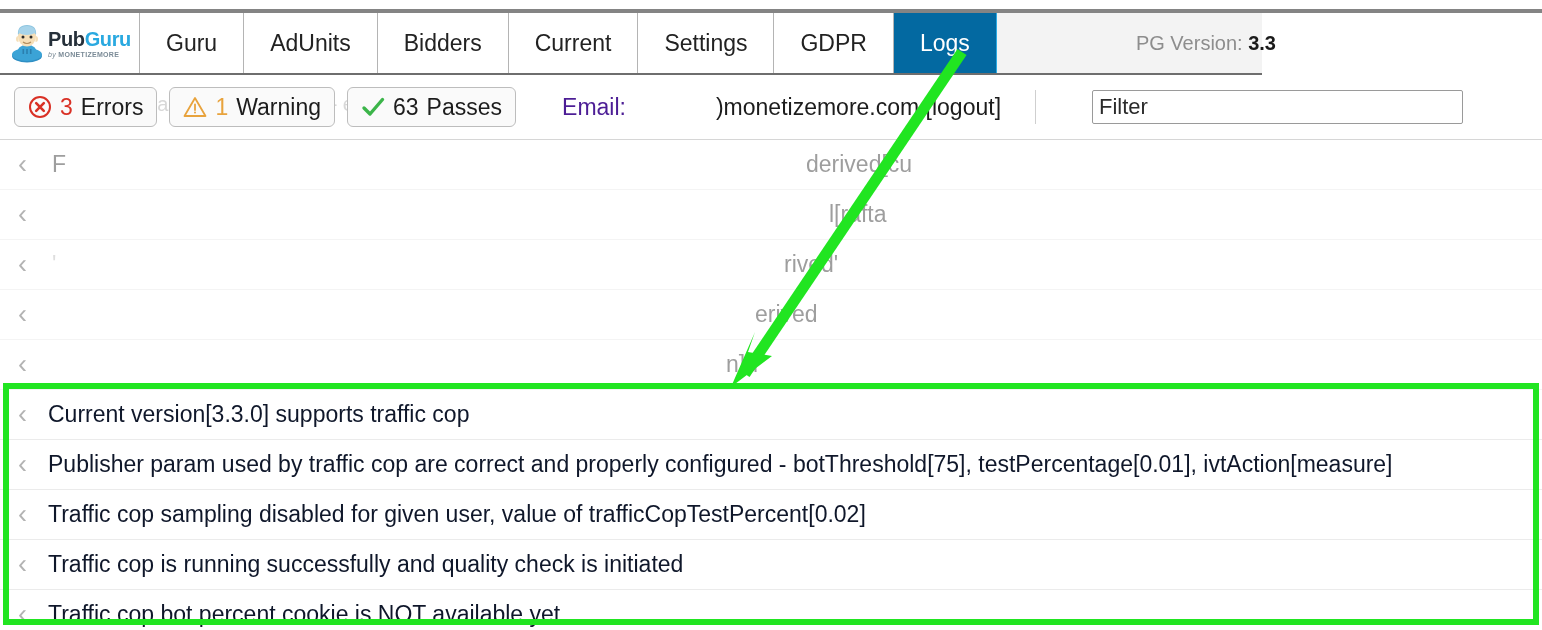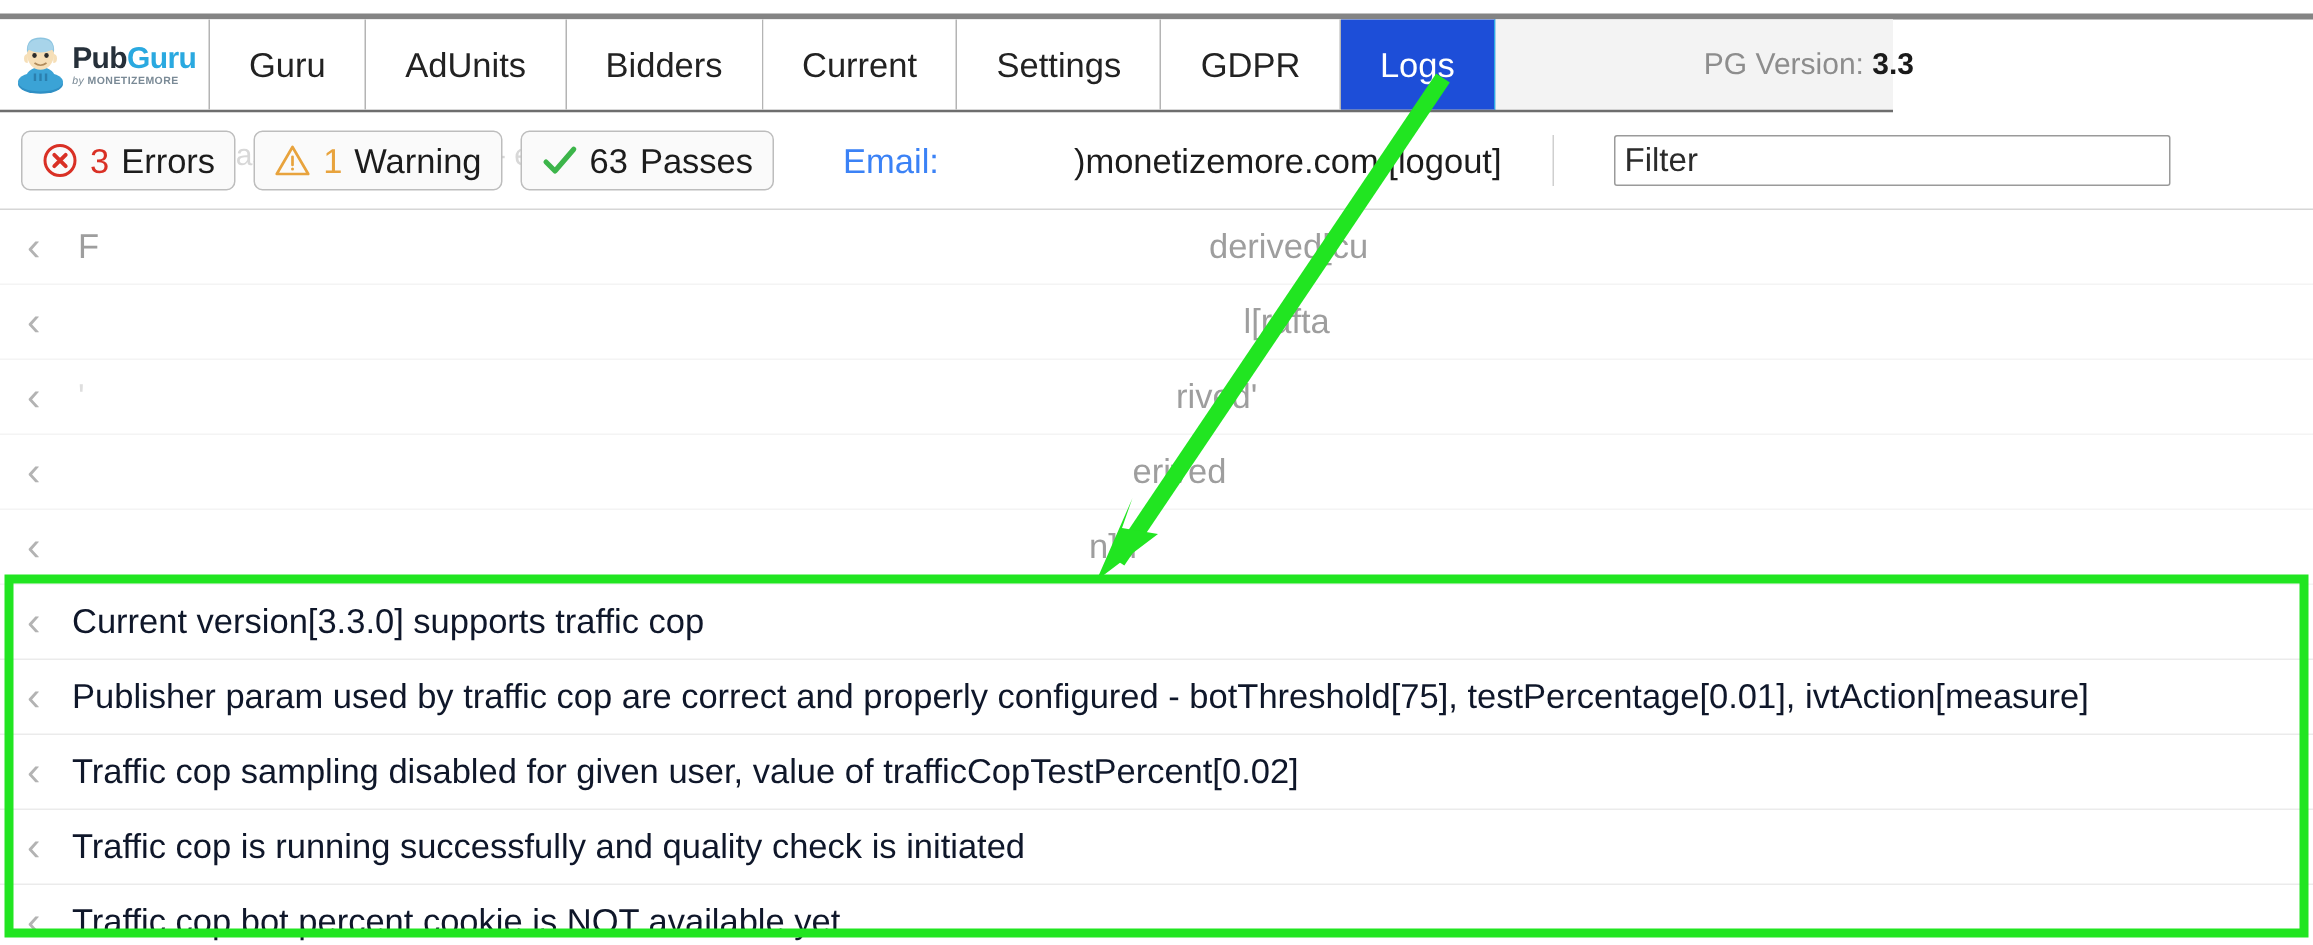--- a/index.html
+++ b/index.html
@@ -108,21 +108,21 @@
     display: flex;
     align-items: center;
     justify-content: center;
     padding: 0 26px;
     font-size: 23px;
     color: #222222;
     cursor: pointer;
     white-space: nowrap;
   }
   .nav-tab.active {
-    background: #1d4ed8;
+    background: #0369a1;
     color: #ffffff;
     border-right: 1px solid #2cabe3;
   }
   .nav-spacer {
     flex: 1 1 auto;
     background: #f3f3f3;
     display: flex;
     align-items: center;
     justify-content: flex-end;
     padding-right: 0px;
@@ -176,39 +176,39 @@
   }
   .badge .cnt-err { color: #d93025; }
   .badge .cnt-warn { color: #e8a33d; }
   .badge .cnt-pass { color: #1c1c1c; }
   .ico { width: 24px; height: 24px; flex: 0 0 auto; display:block; }
 
   .email-label {
     position: relative; z-index: 2;
     margin-left: 34px;
     font-size: 23px;
-    color: #3b82f6;
+    color: #4c1d95;
     white-space: nowrap;
   }
   .email-value {
     position: relative; z-index: 2;
     margin-left: 78px;
     font-size: 23px;
     color: #1c1c1c;
     white-space: nowrap;
   }
   .sep {
     position: relative; z-index: 2;
     margin-left: 22px;
     width: 1px; height: 34px;
     background: #cfcfcf;
   }
   .filter-input {
     position: relative; z-index: 2;
-    margin-left: 28px;
+    margin-left: 44px;
     width: 371px; height: 34px;
     border: 1px solid #9a9a9a;
     border-radius: 2px;
     background: #ffffff;
     font-size: 22px;
     font-family: "Liberation Sans", sans-serif;
     color: #2b2b2b;
     padding: 0 6px;
     outline: none;
   }

